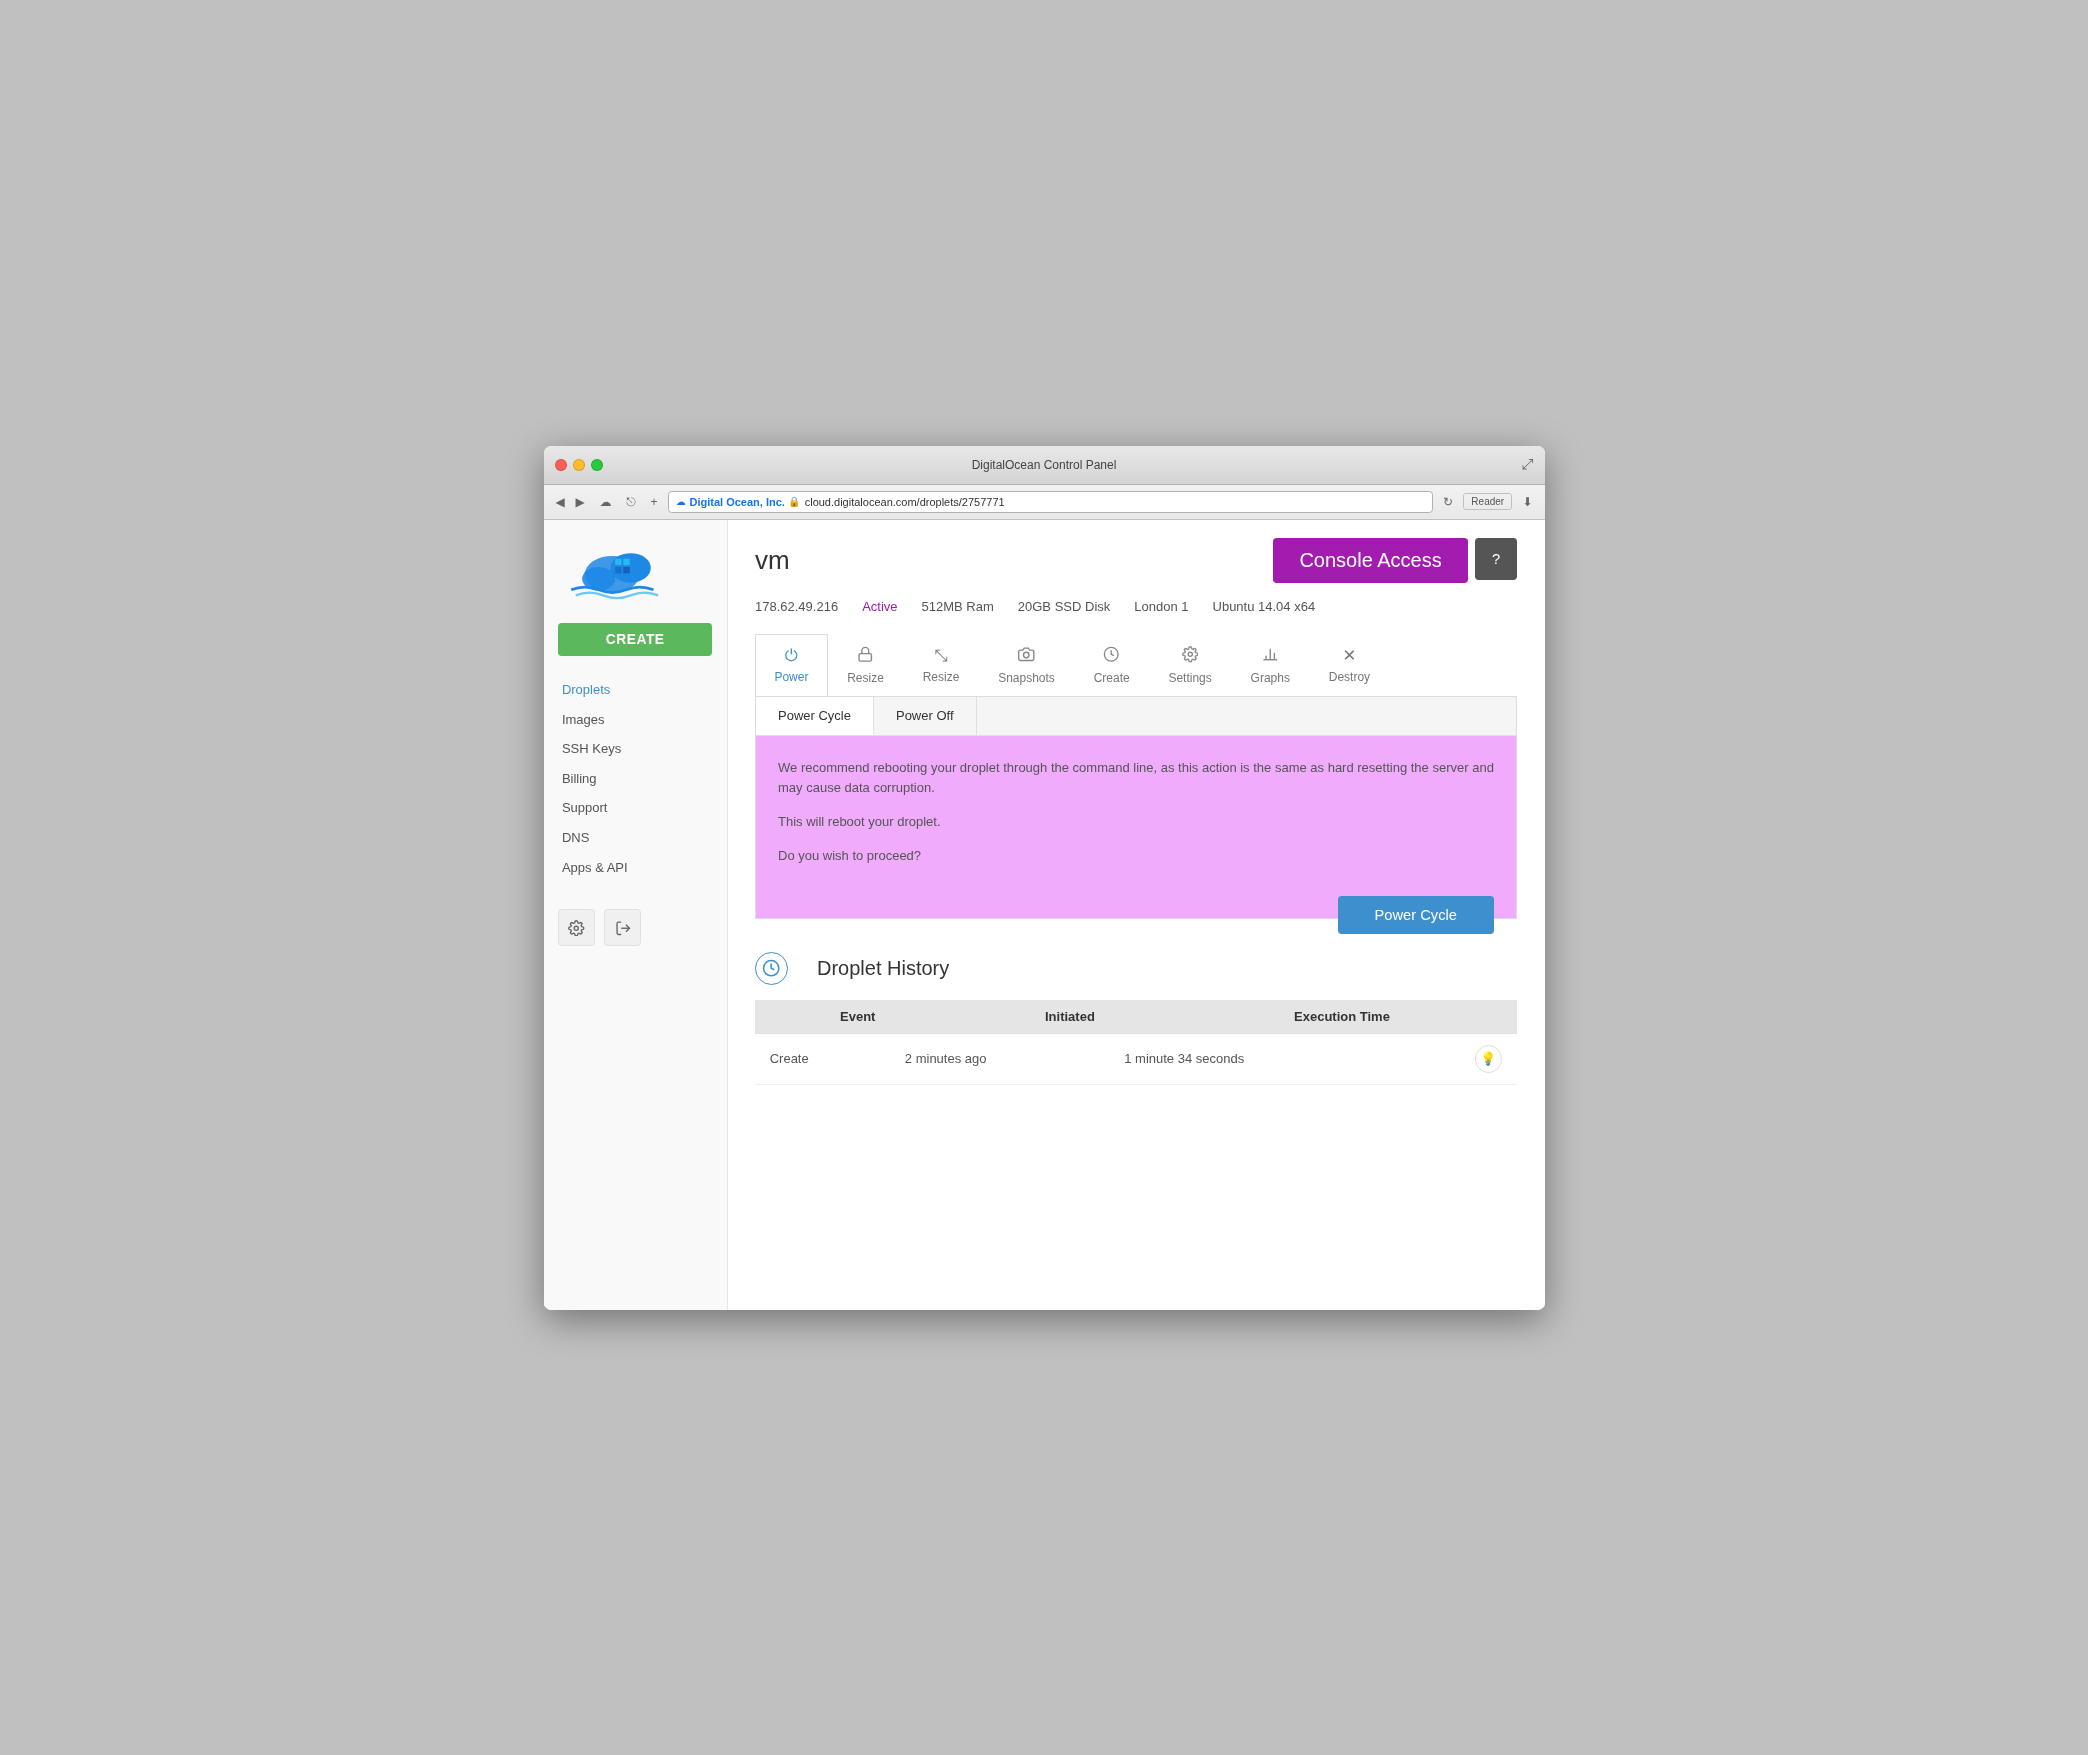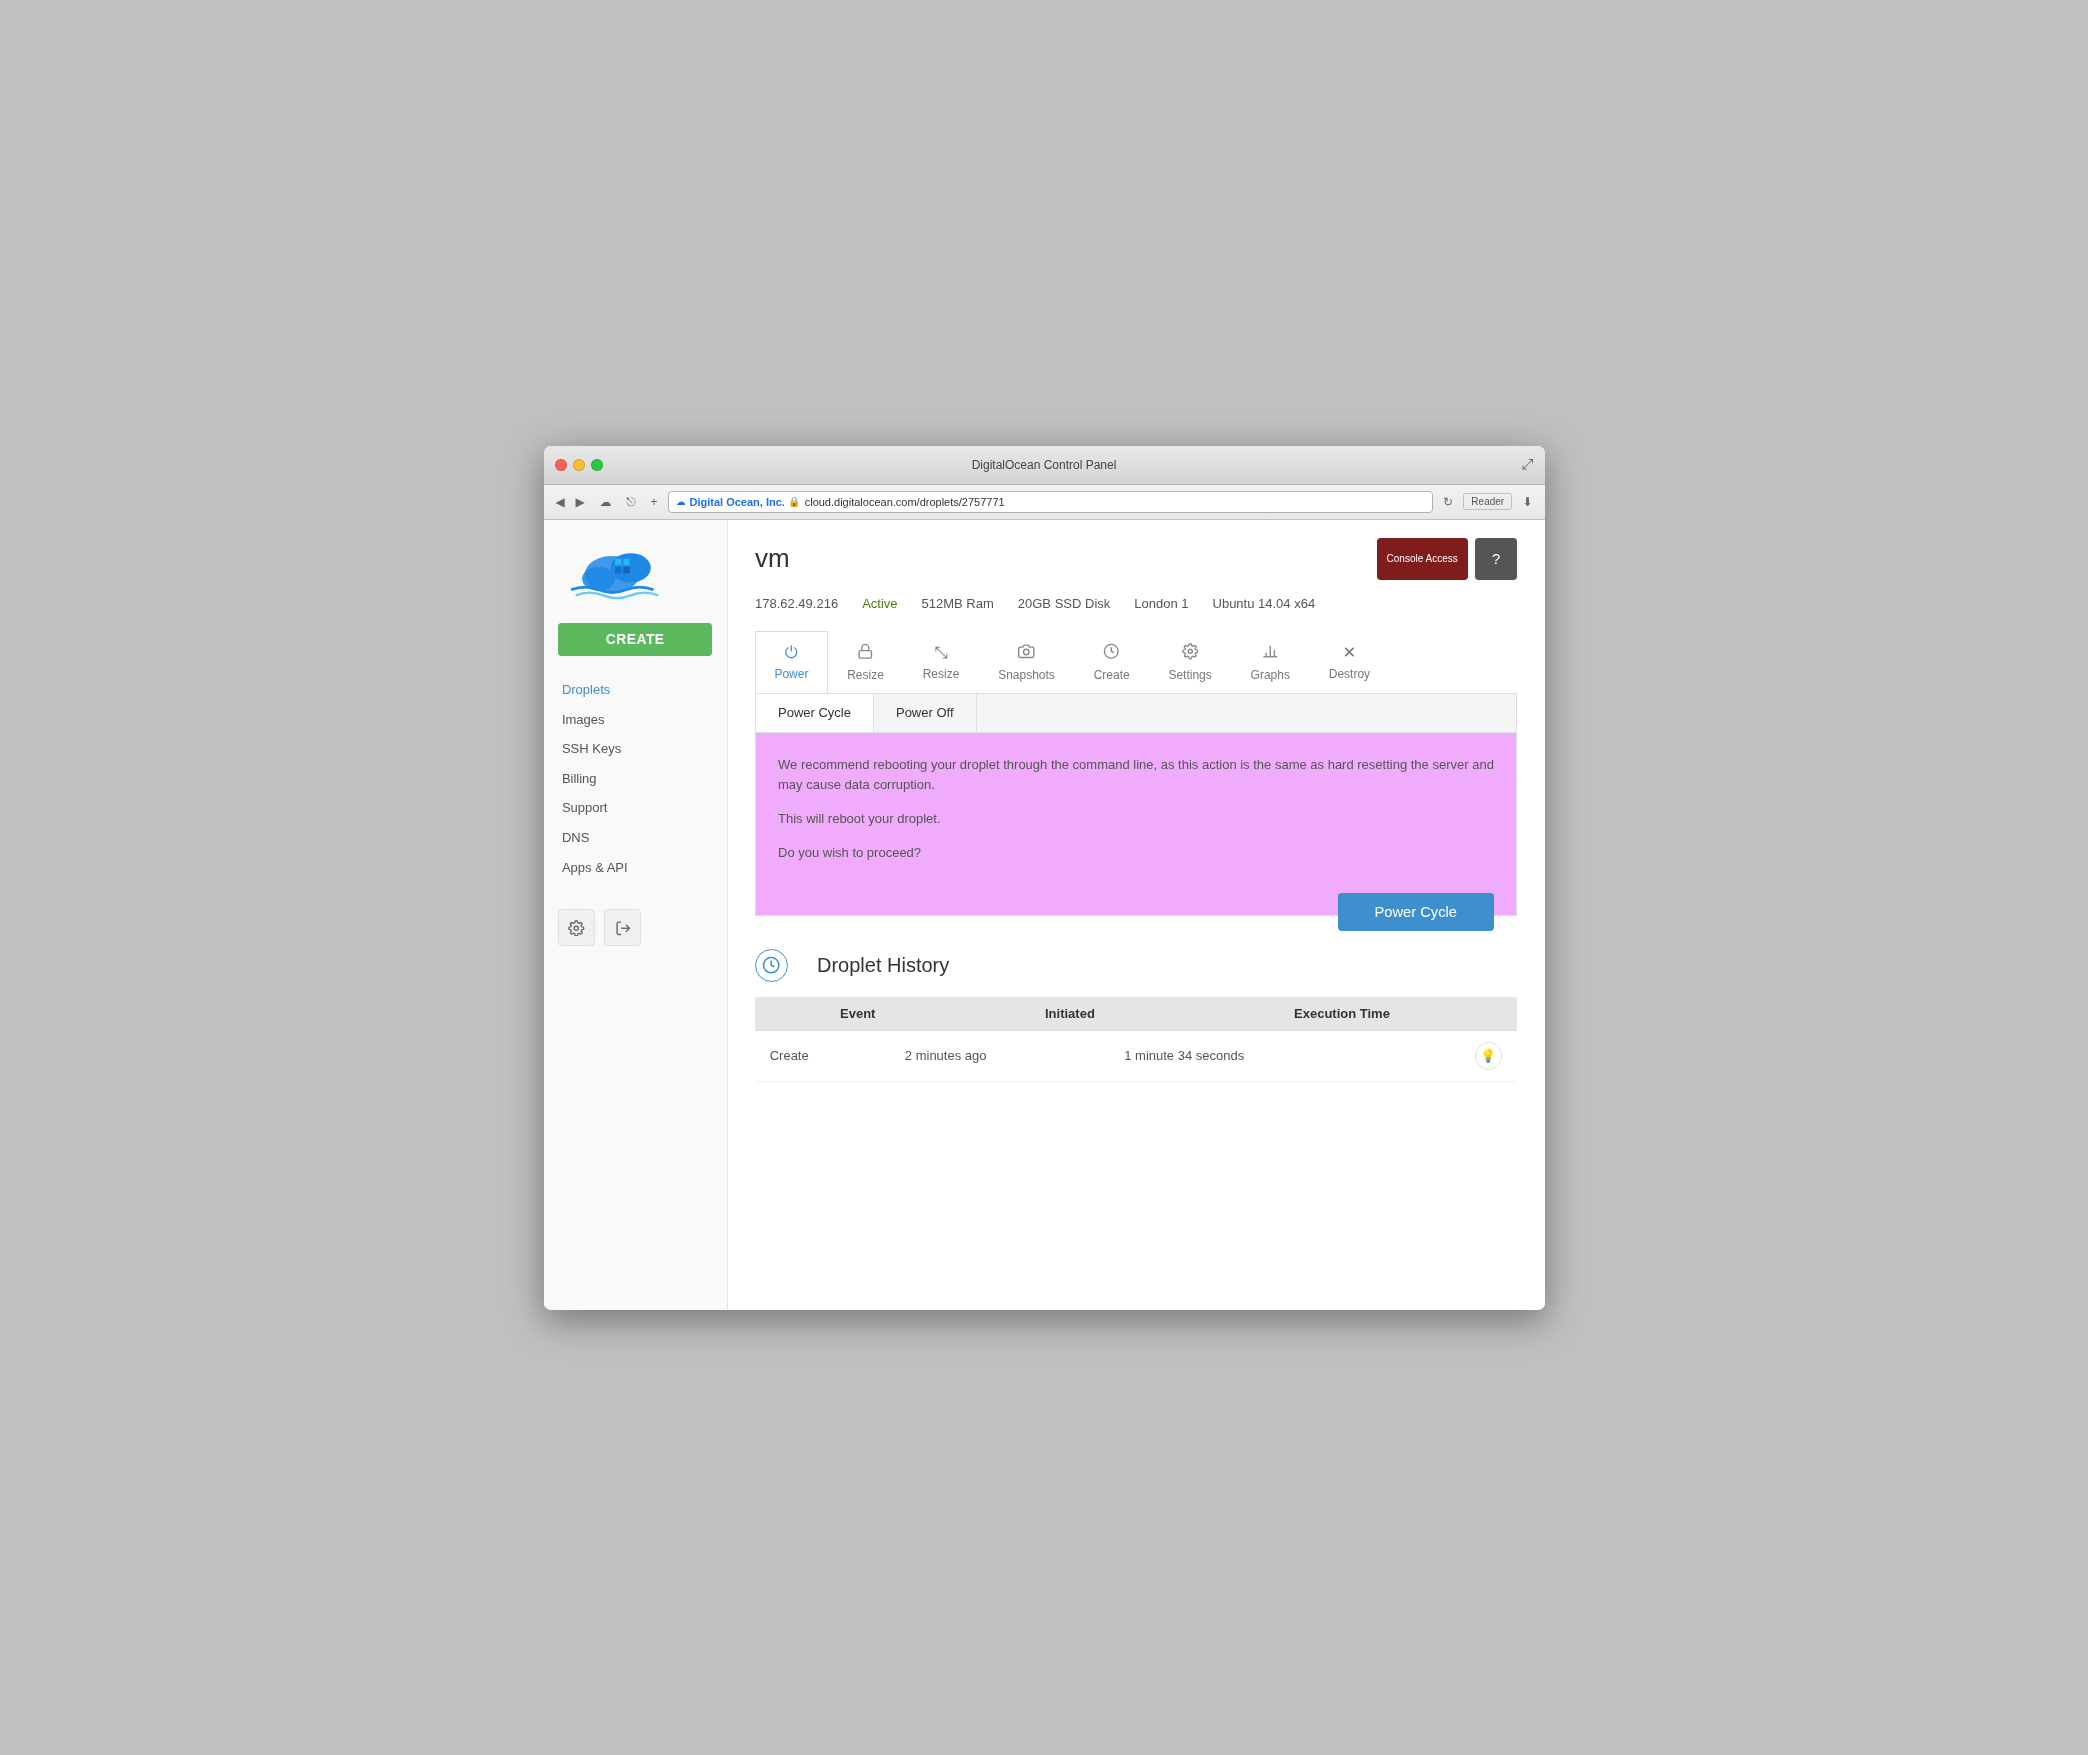--- a/index.html
+++ b/index.html
@@ -209,26 +209,26 @@
       font-weight: 300;
       color: #333;
     }
 
     .header-actions {
       display: flex;
       gap: 7.3px;
     }
 
     .console-access-btn {
-      background: #7f1d1d;
+      background: #a21caf;
       color: white;
       border: none;
       border-radius: 3.7px;
-      padding: 11px 10px;
-      font-size: 10px;
+      padding: 11px 26px;
+      font-size: 20px;
       cursor: pointer;
       font-weight: 400;
     }
 
     .help-btn {
       background: #555;
       color: white;
       border: none;
       border-radius: 3.7px;
       width: 42px;
@@ -243,21 +243,21 @@
     .droplet-meta {
       font-size: 13px;
       color: #555;
       margin-bottom: 20px;
       display: flex;
       gap: 24px;
       align-items: center;
     }
 
     .status-active {
-      color: #4d7c0f;
+      color: #a21caf;
     }
 
     
     .tabs {
       display: flex;
       border-bottom: 0.9px solid #ddd;
       margin-bottom: 0;
     }
 
     .tab {

